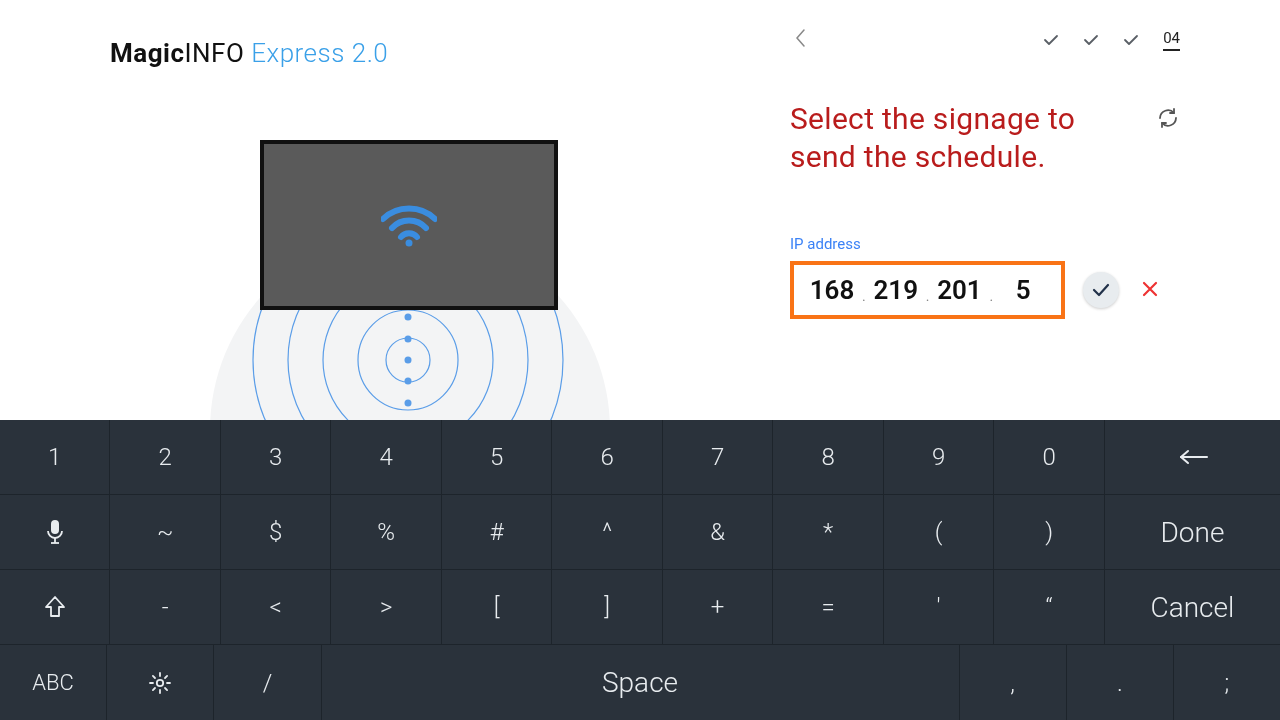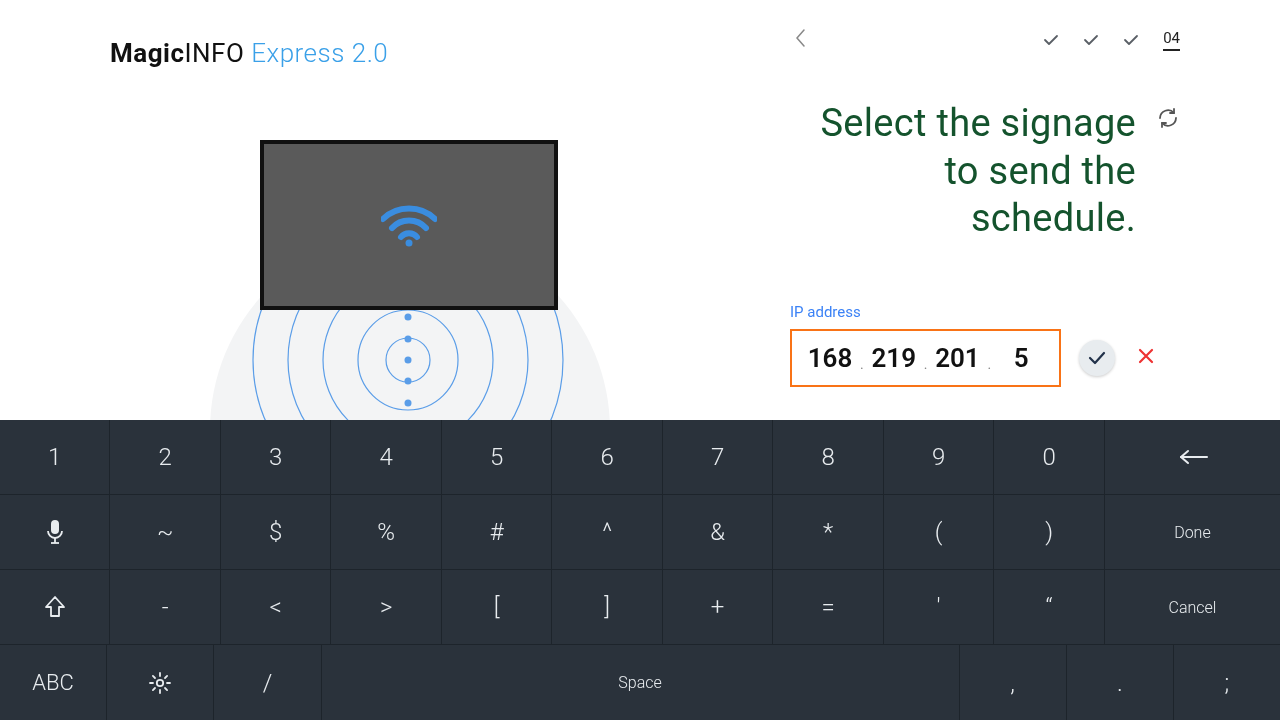--- a/index.html
+++ b/index.html
@@ -20,39 +20,39 @@
   .rings circle { fill:none; stroke:#5a9de8; stroke-width:1.2; }
   .rings .dot { fill:#5a9de8; stroke:none;}
   
   .right { position:absolute; left:740px; top:0; width:490px; height:420px; padding:20px 50px 0 50px;}
   .steps { display:flex; align-items:center; gap:24px; height:40px; margin-bottom:40px;}
   .back-ch { color:#777; font-size:18px; cursor:pointer; padding:4px;}
   .steps-spacer { flex:1;}
   .check { color:#5a5f66; }
   .stepnum { font-size:15px; color:#222; border-bottom:2px solid #222; padding-bottom:2px;text-align:center;}
   .heading-row { display:flex; align-items:flex-start; gap:20px; margin-bottom:60px;}
-  .heading { font-size:38px; font-weight:400; color:#14532d; line-height:1.25; letter-spacing:.3px; flex:1;text-align:right;}
+  .heading { font-size:30px; font-weight:400; color:#b91c1c; line-height:1.25; letter-spacing:.3px; flex:1;}
   .refresh { color:#555; cursor:pointer; padding-top:6px;}
   .iplabel { font-size:15px; color:#3b82f6; margin-bottom:8px;}
   .iprow { display:flex; align-items:center; gap:18px;}
-  .ipbox { display:flex; align-items:center; gap:6px; border:2px solid #f97316; background:#fff; padding:10px 14px; height:58px;}
+  .ipbox { display:flex; align-items:center; gap:6px; border:4px solid #f97316; background:#fff; padding:10px 14px; height:58px;}
   .oct { width:48px; text-align:center; font-size:26px; font-weight:600; color:#111; border:none; outline:none; font-family:inherit; background:transparent;}
   .dot-sep { color:#888; font-size:14px; position:relative; top:6px;}
   .circle-btn { width:36px; height:36px; border-radius:50%; background:#e8ecef; display:flex; align-items:center; justify-content:center; box-shadow:0 1px 3px rgba(0,0,0,.2); cursor:pointer;}
   .xbtn { color:#e33; font-size:22px; cursor:pointer; padding:4px;}
   
   .kbd { position:absolute; left:0; top:420px; width:1280px; height:300px; background:#2a323b; display:flex; flex-direction:column;}
   .krow { display:flex; flex:1; }
   .key { flex:1; display:flex; align-items:center; justify-content:center; color:#e8ecef; font-size:24px; border-right:1px solid #1d242b; border-bottom:1px solid #1d242b; cursor:pointer; user-select:none; font-weight:300;}
   .key:last-child { border-right:none;}
   .krow:last-child .key { border-bottom:none;}
   .key.wide { flex:1.6;}
   .key.space { flex:6;}
   .key.small { font-size:22px;}
-  .key.action { font-size:16px;}
+  .key.action { font-size:28px;}
   .key svg { display:block;}
 </style>
 </head>
 <body>
 
 <div class="app">
 
   <div class="left">
     <div class="logo">
       <span class="b">Magic</span><span class="info">INFO</span><span class="express"> Express</span><span class="ver"> 2.0</span>

